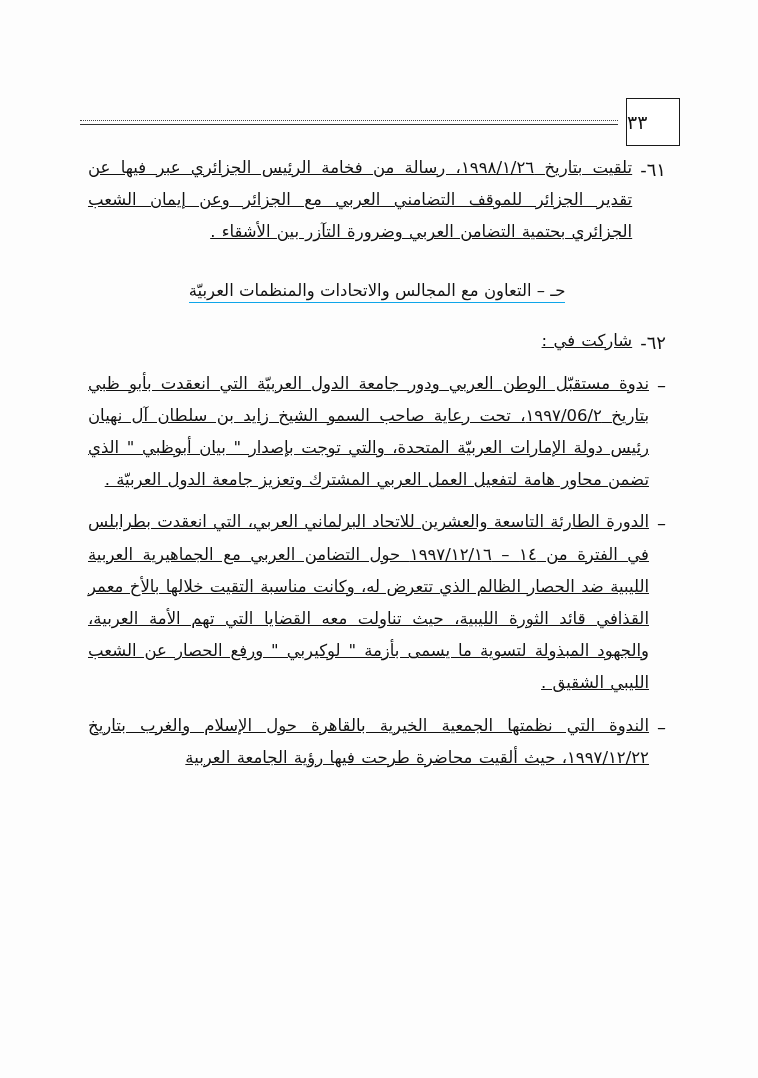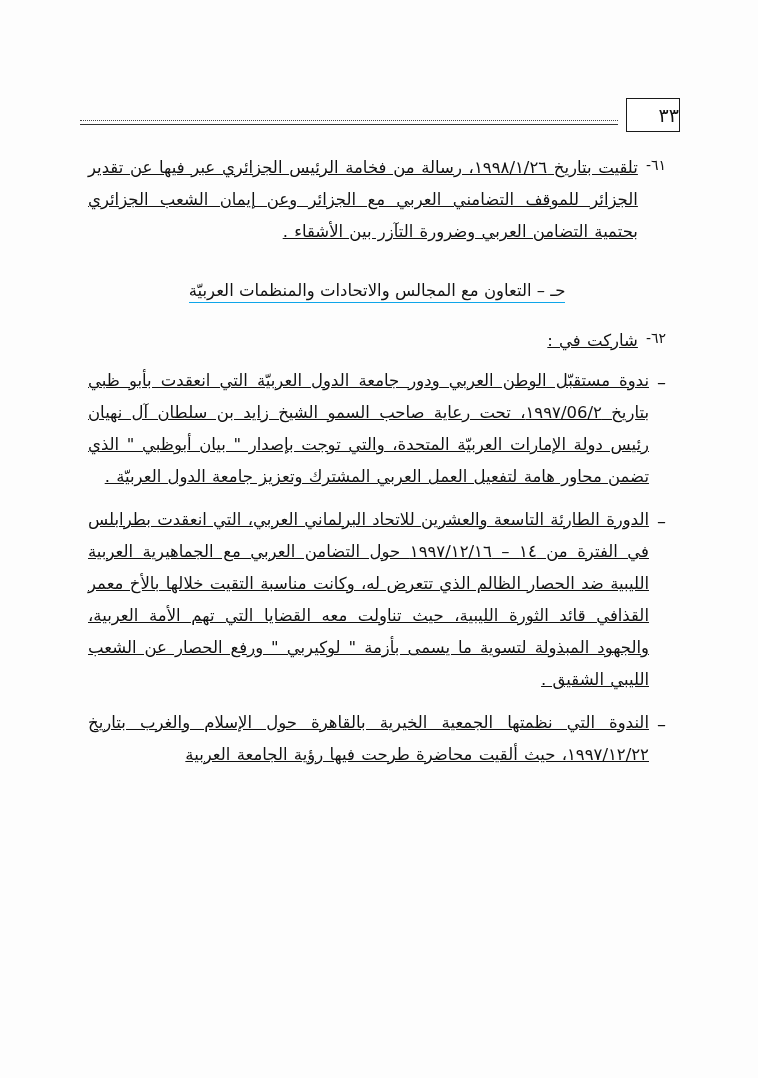--- a/index.html
+++ b/index.html
@@ -28,26 +28,26 @@
     top: 98px;
     left: 80px;
     right: 78px;
     height: 34px;
   }
   .page-number-box {
     position: absolute;
     right: 0;
     top: 0;
     width: 54px;
-    height: 34px;
+    height: 48px;
     border: 1px solid #1a1a1a;
     box-sizing: border-box;
     display: flex;
     align-items: center;
-    justify-content: flex-start;
+    justify-content: flex-end;
     background: #ffffff;
   }
   .page-number {
     font-family: "DejaVu Sans", sans-serif;
     font-size: 19px;
     letter-spacing: 1px;
     color: #111;
     line-height: 1;
   }
   .header-rule {
@@ -74,21 +74,21 @@
 
   .para {
     display: flex;
     flex-direction: row;
     gap: 8px;
     margin-bottom: 6px;
   }
   .marker {
     flex: 0 0 auto;
     white-space: nowrap;
-    font-size: 14px;
+    font-size: 18px;
     line-height: 1.95;
   }
   .ptext {
     flex: 1 1 auto;
     text-align: justify;
     text-align-last: right;
     word-spacing: 1px;
     text-decoration: underline;
   }
 

